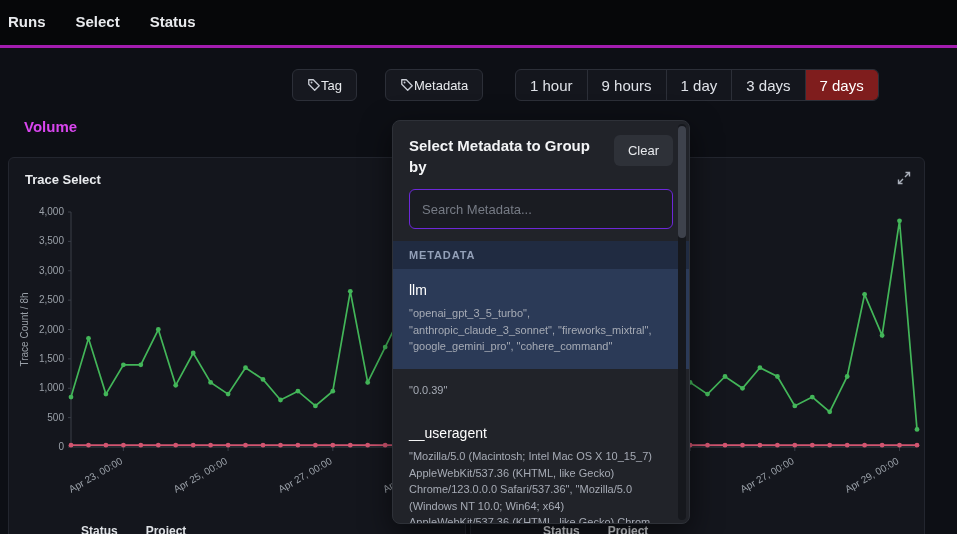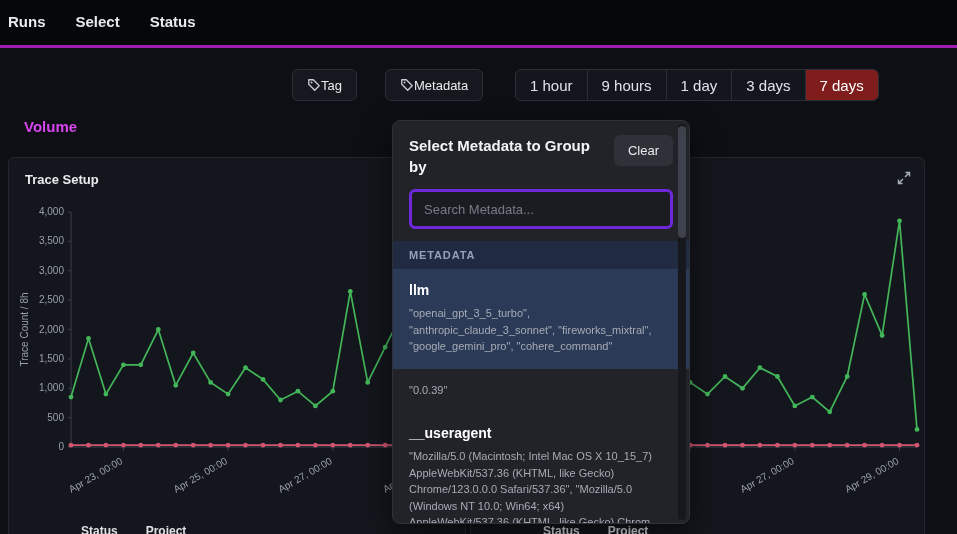--- a/index.html
+++ b/index.html
@@ -75,32 +75,32 @@
     display:flex; justify-content:space-between; align-items:flex-start;
     padding:14px 16px 10px;
   }
   .pop-title { width:190px; font-size:15px; font-weight:700; color:#f3f4f6; line-height:1.4; }
   .clear-btn {
     background:#2e3138; border:none; border-radius:6px; padding:8px 14px;
     font-size:13px; color:#e8eaed; cursor:pointer; font-family:inherit;
   }
   .search-wrap { padding:2px 16px 12px; }
   .search-input {
-    width:100%; height:40px; background:#1a1c22; border:3px solid #6d28d9;
+    width:100%; height:40px; background:#1a1c22; border:1px solid #6d28d9;
     border-radius:6px; color:#e8eaed; padding:0 12px; font-size:13px;
     font-family:inherit; outline:none;
   }
   .search-input::placeholder { color:#767b85; }
   .pop-section {
     background:#202b41; padding:8px 16px; font-size:11px; font-weight:700;
     letter-spacing:.08em; color:#93a0b8;
   }
   .pop-item { padding:13px 24px 14px 16px; cursor:pointer; }
   .pop-item.selected { background:#2b3a57; }
-  .pop-item-name { font-size:14px; font-weight:700; color:#ffffff; margin-bottom:7px; }
+  .pop-item-name { font-size:14px; font-weight:400; color:#ffffff; margin-bottom:7px; }
   .pop-item-values { font-size:11px; color:#a6abb5; line-height:1.5; overflow-wrap:anywhere; }
   .pop-scroll-track {
     position:absolute; top:3px; right:3px; bottom:3px; width:8px;
     background:#16181d; border-radius:4px;
   }
   .pop-scroll-thumb {
     position:absolute; top:2px; left:0; width:8px; height:112px;
     background:#3e424c; border-radius:4px; cursor:pointer;
   }
 </style>
@@ -137,21 +137,21 @@
   <div class="seg">1 hour</div>
   <div class="seg">9 hours</div>
   <div class="seg">1 day</div>
   <div class="seg">3 days</div>
   <div class="seg selected">7 days</div>
 </div>
 
 <div class="section-title">Volume</div>
 
 <div class="card left">
-  <div class="card-title">Trace Setup</div>
+  <div class="card-title">Trace Select</div>
   <div class="expand-icon">
     <svg viewBox="0 0 16 16" width="16" height="16">
         <path d="M9.5 2.5 h4 v4 M13.2 2.8 L9 7 M6.5 13.5 h-4 v-4 M2.8 13.2 L7 9" stroke="currentColor" fill="none" stroke-width="1.4"></path>
       </svg>
   </div>
   <div class="chart"><svg width="450" height="300" viewBox="0 0 450 300">
         <text class="tick" x="49" y="250" text-anchor="end">0</text>
         <line class="axis" x1="53" x2="56" y1="247" y2="247"></line>
         <text class="tick" x="49" y="220.625" text-anchor="end">500</text>
         <line class="axis" x1="53" x2="56" y1="217.625" y2="217.625"></line>

